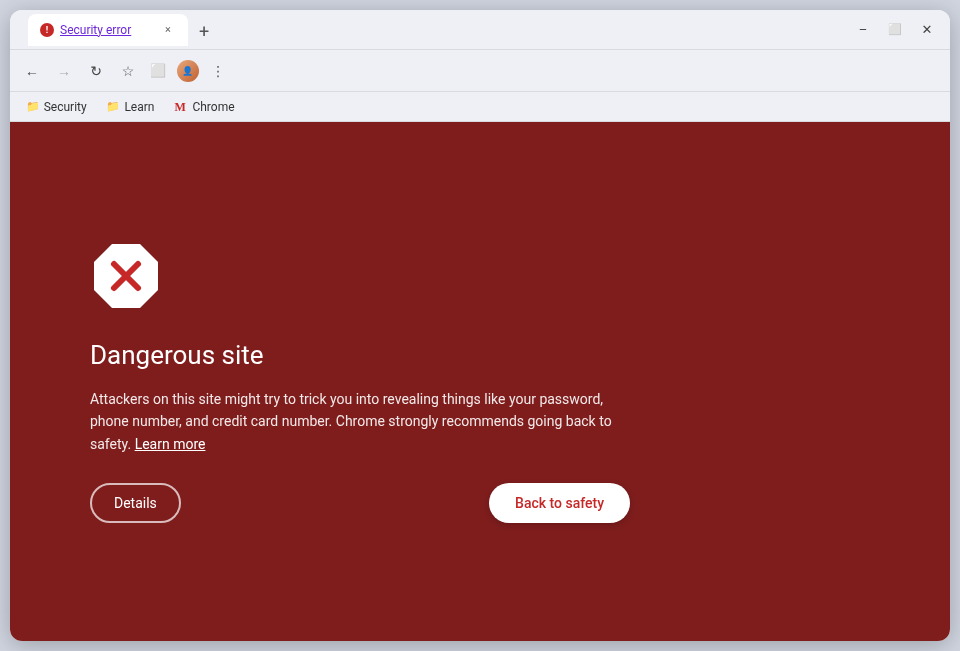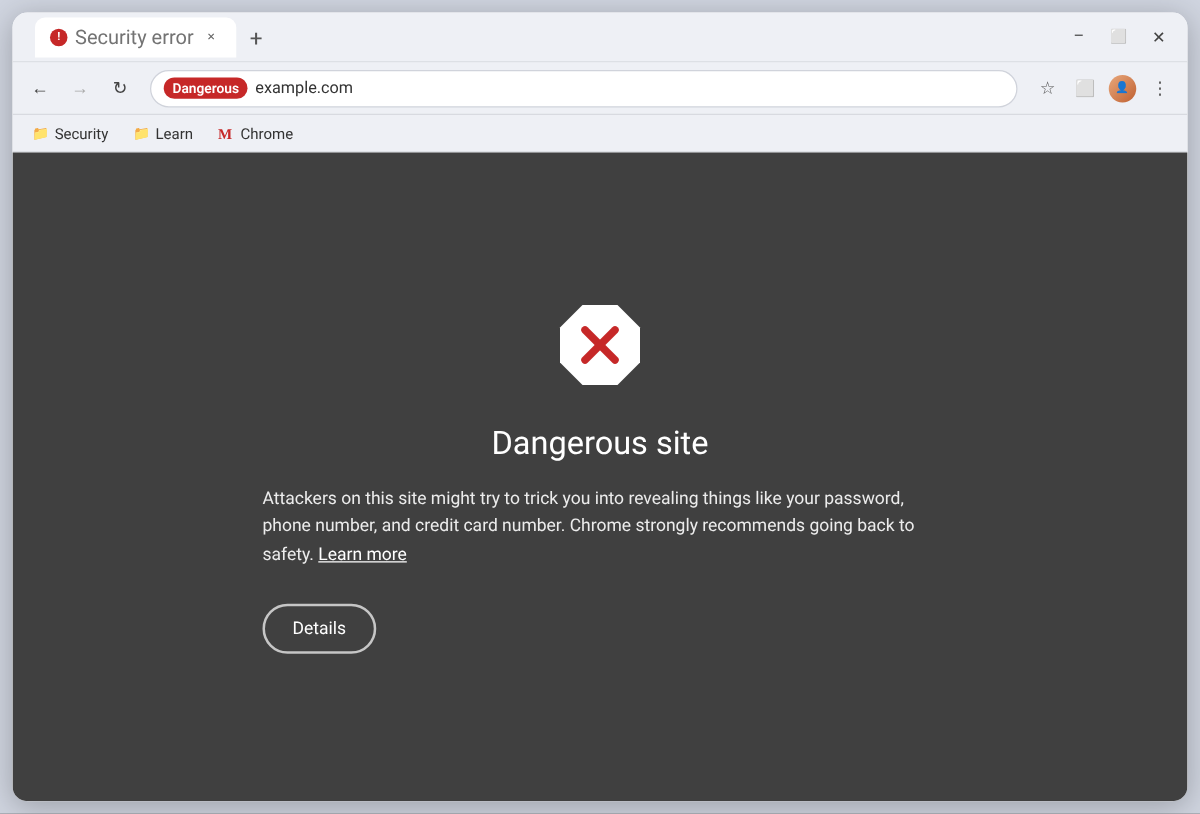--- a/index.html
+++ b/index.html
@@ -72,25 +72,26 @@
       display: flex;
       align-items: center;
       justify-content: center;
       color: white;
       font-size: 9px;
       font-weight: bold;
     }
 
     .tab-title {
       flex: 1;
-      font-size: 16px;
-      color: #737373;
+      font-size: 12px;
+      color: #6d28d9;
       white-space: nowrap;
       overflow: hidden;
       text-overflow: ellipsis;
+      text-decoration: underline;
     }
 
     .tab-close {
       width: 16px;
       height: 16px;
       border-radius: 50%;
       display: flex;
       align-items: center;
       justify-content: center;
       cursor: pointer;
@@ -244,24 +245,24 @@
       width: 14px;
       height: 14px;
       font-size: 11px;
       font-weight: bold;
       color: #c62828;
     }
 
     
     .page-content {
       flex: 1;
-      background: #404040;
+      background: #7f1d1d;
       display: flex;
       flex-direction: column;
-      align-items: center;
+      align-items: flex-start;
       justify-content: center;
       padding: 40px 80px;
       position: relative;
     }
 
     .error-title {
       font-size: 26px;
       font-weight: 400;
       color: white;
       margin-bottom: 18px;
@@ -353,24 +354,20 @@
     <div class="nav-btn">
       <span>←</span>
     </div>
     <div class="nav-btn disabled">
       <span>→</span>
     </div>
     <div class="nav-btn">
       <span>↻</span>
     </div>
 
-    <div class="address-bar">
-      <span class="danger-badge">Dangerous</span>
-      <span class="address-text">example.com</span>
-    </div>
 
     <div class="nav-icons-right">
       <div class="nav-icon-btn">
         <span>☆</span>
       </div>
       <div class="nav-icon-btn">
         <span style="font-size:13px;">⬜</span>
       </div>
       <div class="nav-icon-btn">
         <div class="profile-icon">
@@ -411,17 +408,18 @@
     <h1 class="error-title">Dangerous site</h1>
 
     <p class="error-description">
       <span>Attackers on this site might try to trick you into revealing things like your password, phone number, and credit card number. Chrome strongly recommends going back to safety.</span>
       <span> </span>
       <a class="learn-more-link">Learn more</a>
     </p>
 
     <div class="error-actions">
       <button class="btn-details">Details</button>
+      <button class="btn-back-to-safety">Back to safety</button>
     </div>
 
   </div>
 
 </div>
 
 </body></html>

